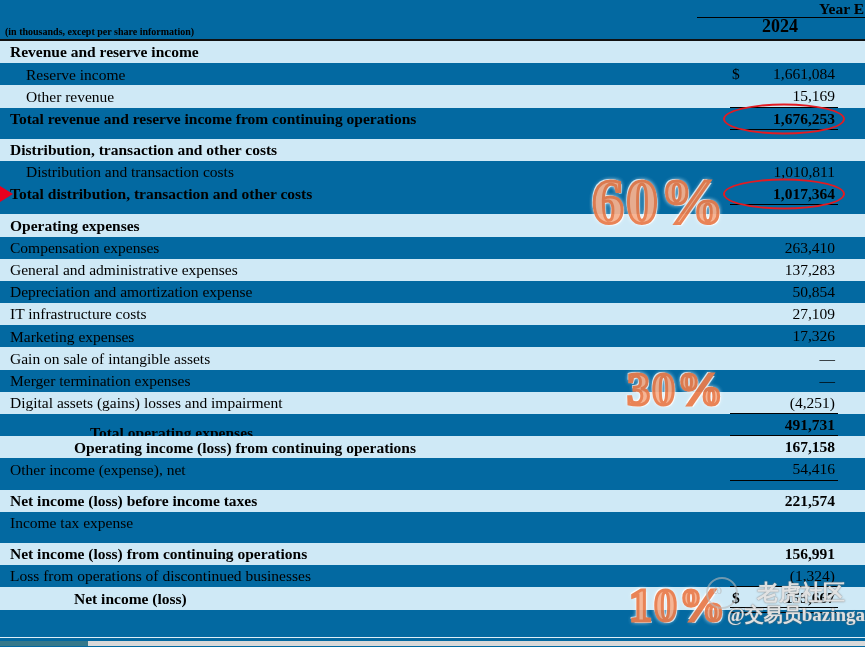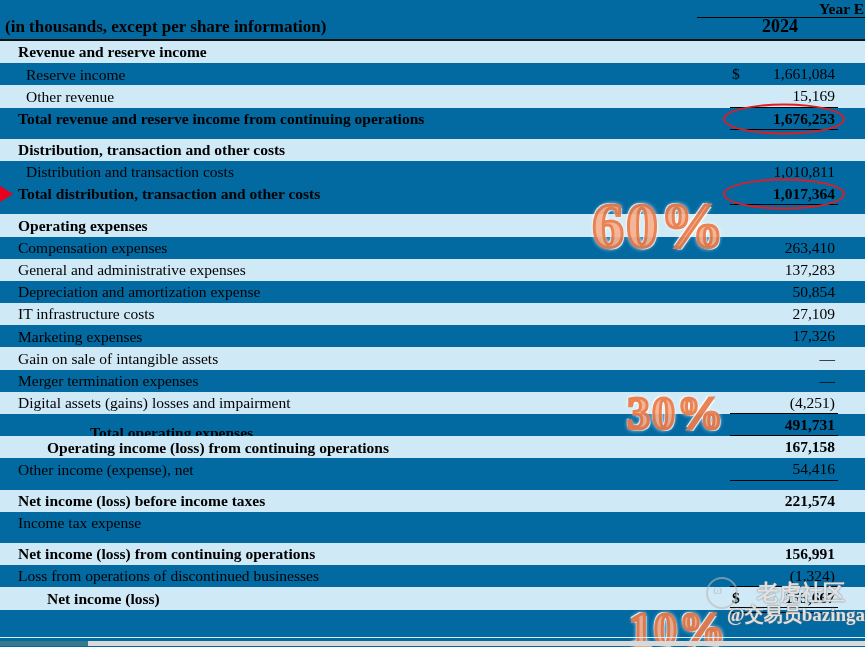--- a/index.html
+++ b/index.html
@@ -4,46 +4,46 @@
 <style>
   html,body{margin:0;padding:0;background:#fff;}
   #screen{
     position:relative;width:865px;height:647px;overflow:hidden;background:#0369a1;
     font-family:Liberation Serif, serif;color:#000;
   }
   
   .hdr{position:absolute;top:0;left:0;right:0;height:41px;}
   .period{position:absolute;top:0;right:1px;font-size:15.5px;font-weight:bold;white-space:nowrap;}
   .period-rule{position:absolute;top:17px;left:697px;right:0;border-top:1.6px solid #000;}
-  .caption{position:absolute;left:5px;bottom:4px;font-size:17px;font-weight:bold;}
+  .caption{position:absolute;left:5px;bottom:4px;font-size:10px;font-weight:bold;}
   .year{position:absolute;bottom:4px;left:695px;width:170px;text-align:center;font-size:18px;font-weight:bold;}
   .hdr-rule{position:absolute;bottom:0;left:0;right:0;border-top:2.6px solid #111;}
   
   #rows{position:absolute;top:41px;left:0;right:0;}
   .gap{height:9px;}
   .row{position:relative;height:22.2px;display:flex;align-items:center;font-size:15.5px;line-height:1;}
   .row.shaded{background:#cfe9f6;}
   .row.bold{font-weight:bold;}
-  .label{padding-left:18px;white-space:nowrap;}
+  .label{padding-left:10px;white-space:nowrap;}
   .row.i1 .label{padding-left:26px;}
-  .row.i2 .label{padding-left:47px;}
+  .row.i2 .label{padding-left:74px;}
   .row.i3 .label{padding-left:90px;margin-top:16px;}
   .valwrap{position:absolute;right:30px;top:0;bottom:0;width:103px;}
   .val{position:absolute;right:0;top:50%;transform:translateY(-50%);white-space:nowrap;margin-left:15px;}
   .dollar{position:absolute;left:0;top:50%;transform:translateY(-50%);}
   .rule{position:absolute;left:-2px;right:-3px;bottom:0px;border-bottom:1.6px solid #000;}
   .rule.double{bottom:-3px;height:4px;border-top:1.9px solid #000;border-bottom:1.9px solid #000;}
   .ellipse{position:absolute;left:50%;top:50%;transform:translate(-50%,-50%);
     width:118px;height:27px;border:2.6px solid #e31b22;border-radius:50%;pointer-events:none;}
   .arrow{position:absolute;left:0;top:50%;transform:translateY(-50%);
     width:0;height:0;border-top:8px solid transparent;border-bottom:8px solid transparent;border-left:13px solid #e8001e;}
   
   .pct{position:absolute;font-weight:bold;letter-spacing:2px;
     color:#f9b28e;-webkit-text-stroke:3px #ec7c4a;opacity:.93;
-    text-shadow:0 0 5px #fff,0 0 5px #fff,2px 2px 0 rgba(255,255,255,.85),-2px -2px 0 rgba(255,255,255,.85);margin-top:24px;}
+    text-shadow:0 0 5px #fff,0 0 5px #fff,2px 2px 0 rgba(255,255,255,.85),-2px -2px 0 rgba(255,255,255,.85);}
   .pct1{left:592px;top:165px;font-size:64px;}
   .pct2{left:627px;top:363px;font-size:46px;}
   .pct3{left:629px;top:579px;font-size:46px;}
   
   .wm-logo{position:absolute;left:706px;top:577px;width:28px;height:28px;border:2.5px solid rgba(185,185,185,.6);
     border-radius:50%;}
   .wm-logo::after{content:"ω";position:absolute;left:5px;top:3px;font-size:14px;color:rgba(185,185,185,.65);}
   .wm-brand{position:absolute;left:757px;top:578px;font-size:22px;font-weight:bold;
     color:rgba(252,252,252,.78);text-shadow:0 0 2px rgba(120,120,120,.75),0 0 1px rgba(120,120,120,.75);white-space:nowrap;}
   .wm-handle{position:absolute;left:727px;top:602px;font-size:19px;font-weight:bold;

